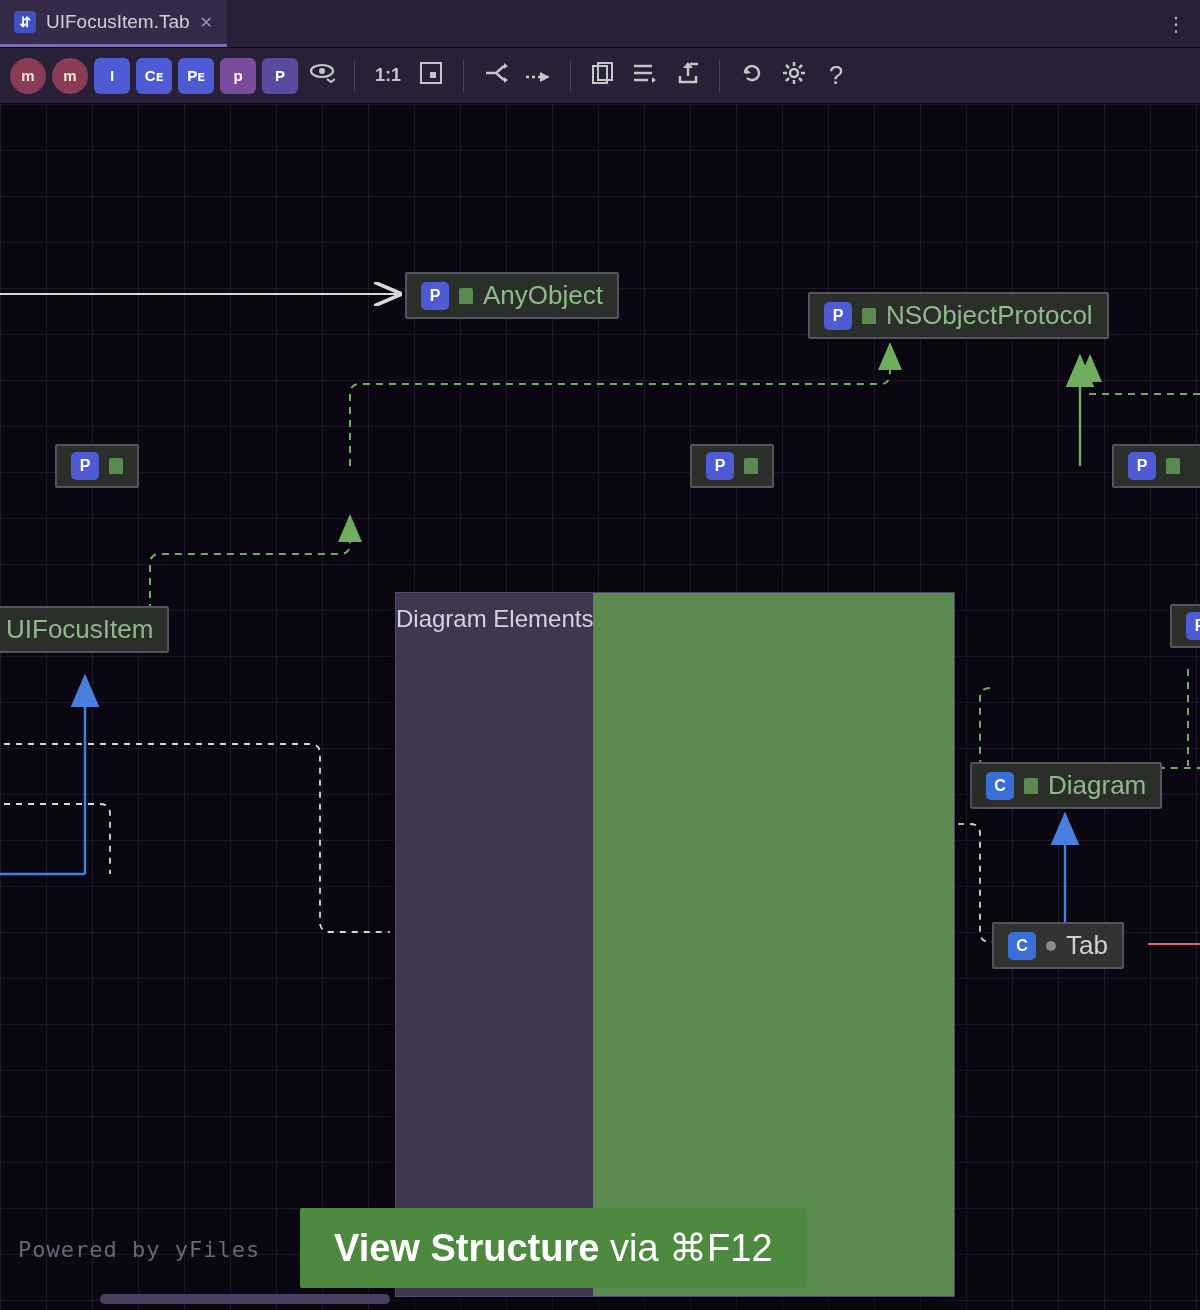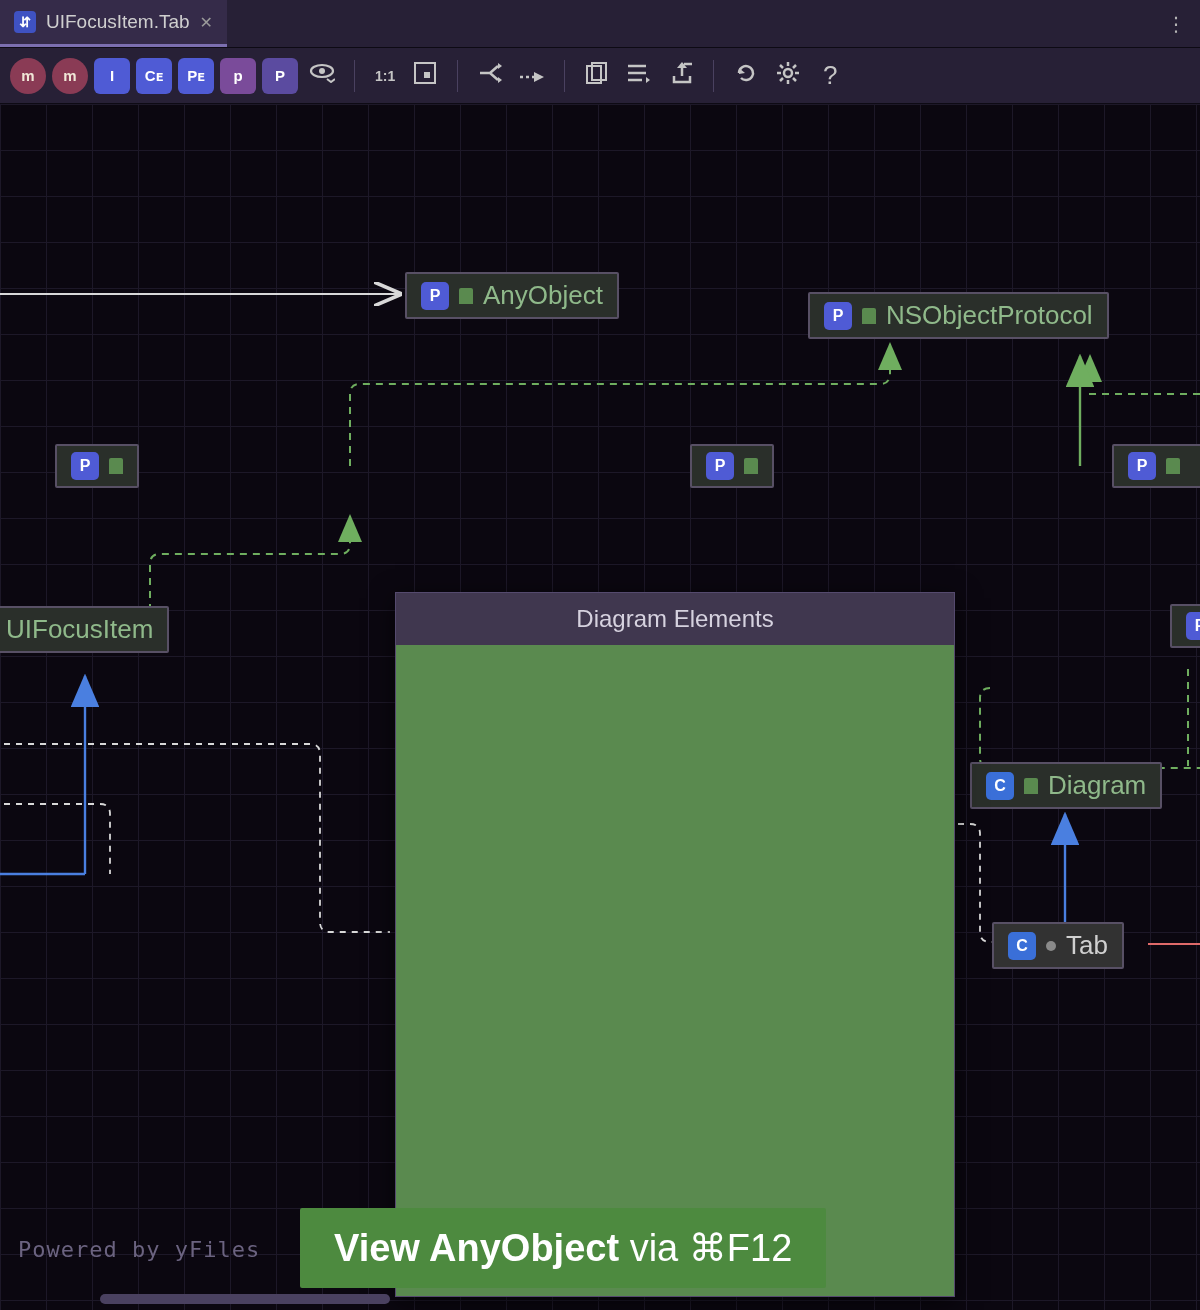--- a/index.html
+++ b/index.html
@@ -57,21 +57,21 @@
     cursor: pointer;
   }
   .tb-btn.round { border-radius: 50%; }
   .tb-btn.star { background: #8a3b55; color: #f0e7d7; }
   .tb-btn.m2   { background: #8a3b55; color: #f0e7d7; }
   .tb-btn.blue { background: #4f5bd5; color: #fff; }
   .tb-btn.purp { background: #7a4b9a; color: #fff; }
   .tb-btn.purp2{ background: #5b4ba0; color: #fff; }
   .tb-sep { width: 1px; height: 32px; background: #4a4160; margin: 0 8px; }
   .tb-icon { color: #c5c5c5; font-size: 22px; width: 36px; text-align: center; cursor: pointer; }
-  .tb-text { color: #c5c5c5; font-size: 14px; font-weight: 600; padding: 0 6px; cursor: pointer; }
+  .tb-text { color: #c5c5c5; font-size: 18px; font-weight: 600; padding: 0 6px; cursor: pointer; }
 
   
   .canvas {
     position: absolute;
     top: 104px; left: 0; right: 0; bottom: 0;
     background-color: #0b0710;
     background-image:
       linear-gradient(#1d1828 1px, transparent 1px),
       linear-gradient(90deg, #1d1828 1px, transparent 1px);
     background-size: 46px 46px;
@@ -116,21 +116,21 @@
   .dot { width: 10px; height: 10px; border-radius: 50%; background:#8a8a8a; }
 
   
   .popup {
     position: absolute;
     left: 395px; top: 488px;
     width: 560px; height: 705px;
     background: #3b324e;
     border: 1px solid #554a6e;
     box-shadow: 0 6px 24px rgba(0,0,0,.6);
-    display: flex; flex-direction: column;
+    display: flex; flex-direction: row;
     overflow: hidden;
   }
   .popup-title {
     text-align: center;
     padding: 12px 0;
     font-size: 24px;
     color: #d6d2df;
     background: #40374f;
   }
   .popup-list {
@@ -436,16 +436,16 @@
         <div class="popup-item">
           <span class="badge P">P</span>
           <span class="lock green"></span>
           <span>UIFocusItem</span>
         </div>
       </div>
   </div>
 
   <div class="powered">Powered by yFiles</div>
   <div class="structure-banner">
-    <span class="bold">View AnyObject</span><span> via ⌘F12</span>
+    <span class="bold">View Structure</span><span> via ⌘F12</span>
   </div>
   <div class="h-scroll"></div>
 </div>
 
 </body></html>

